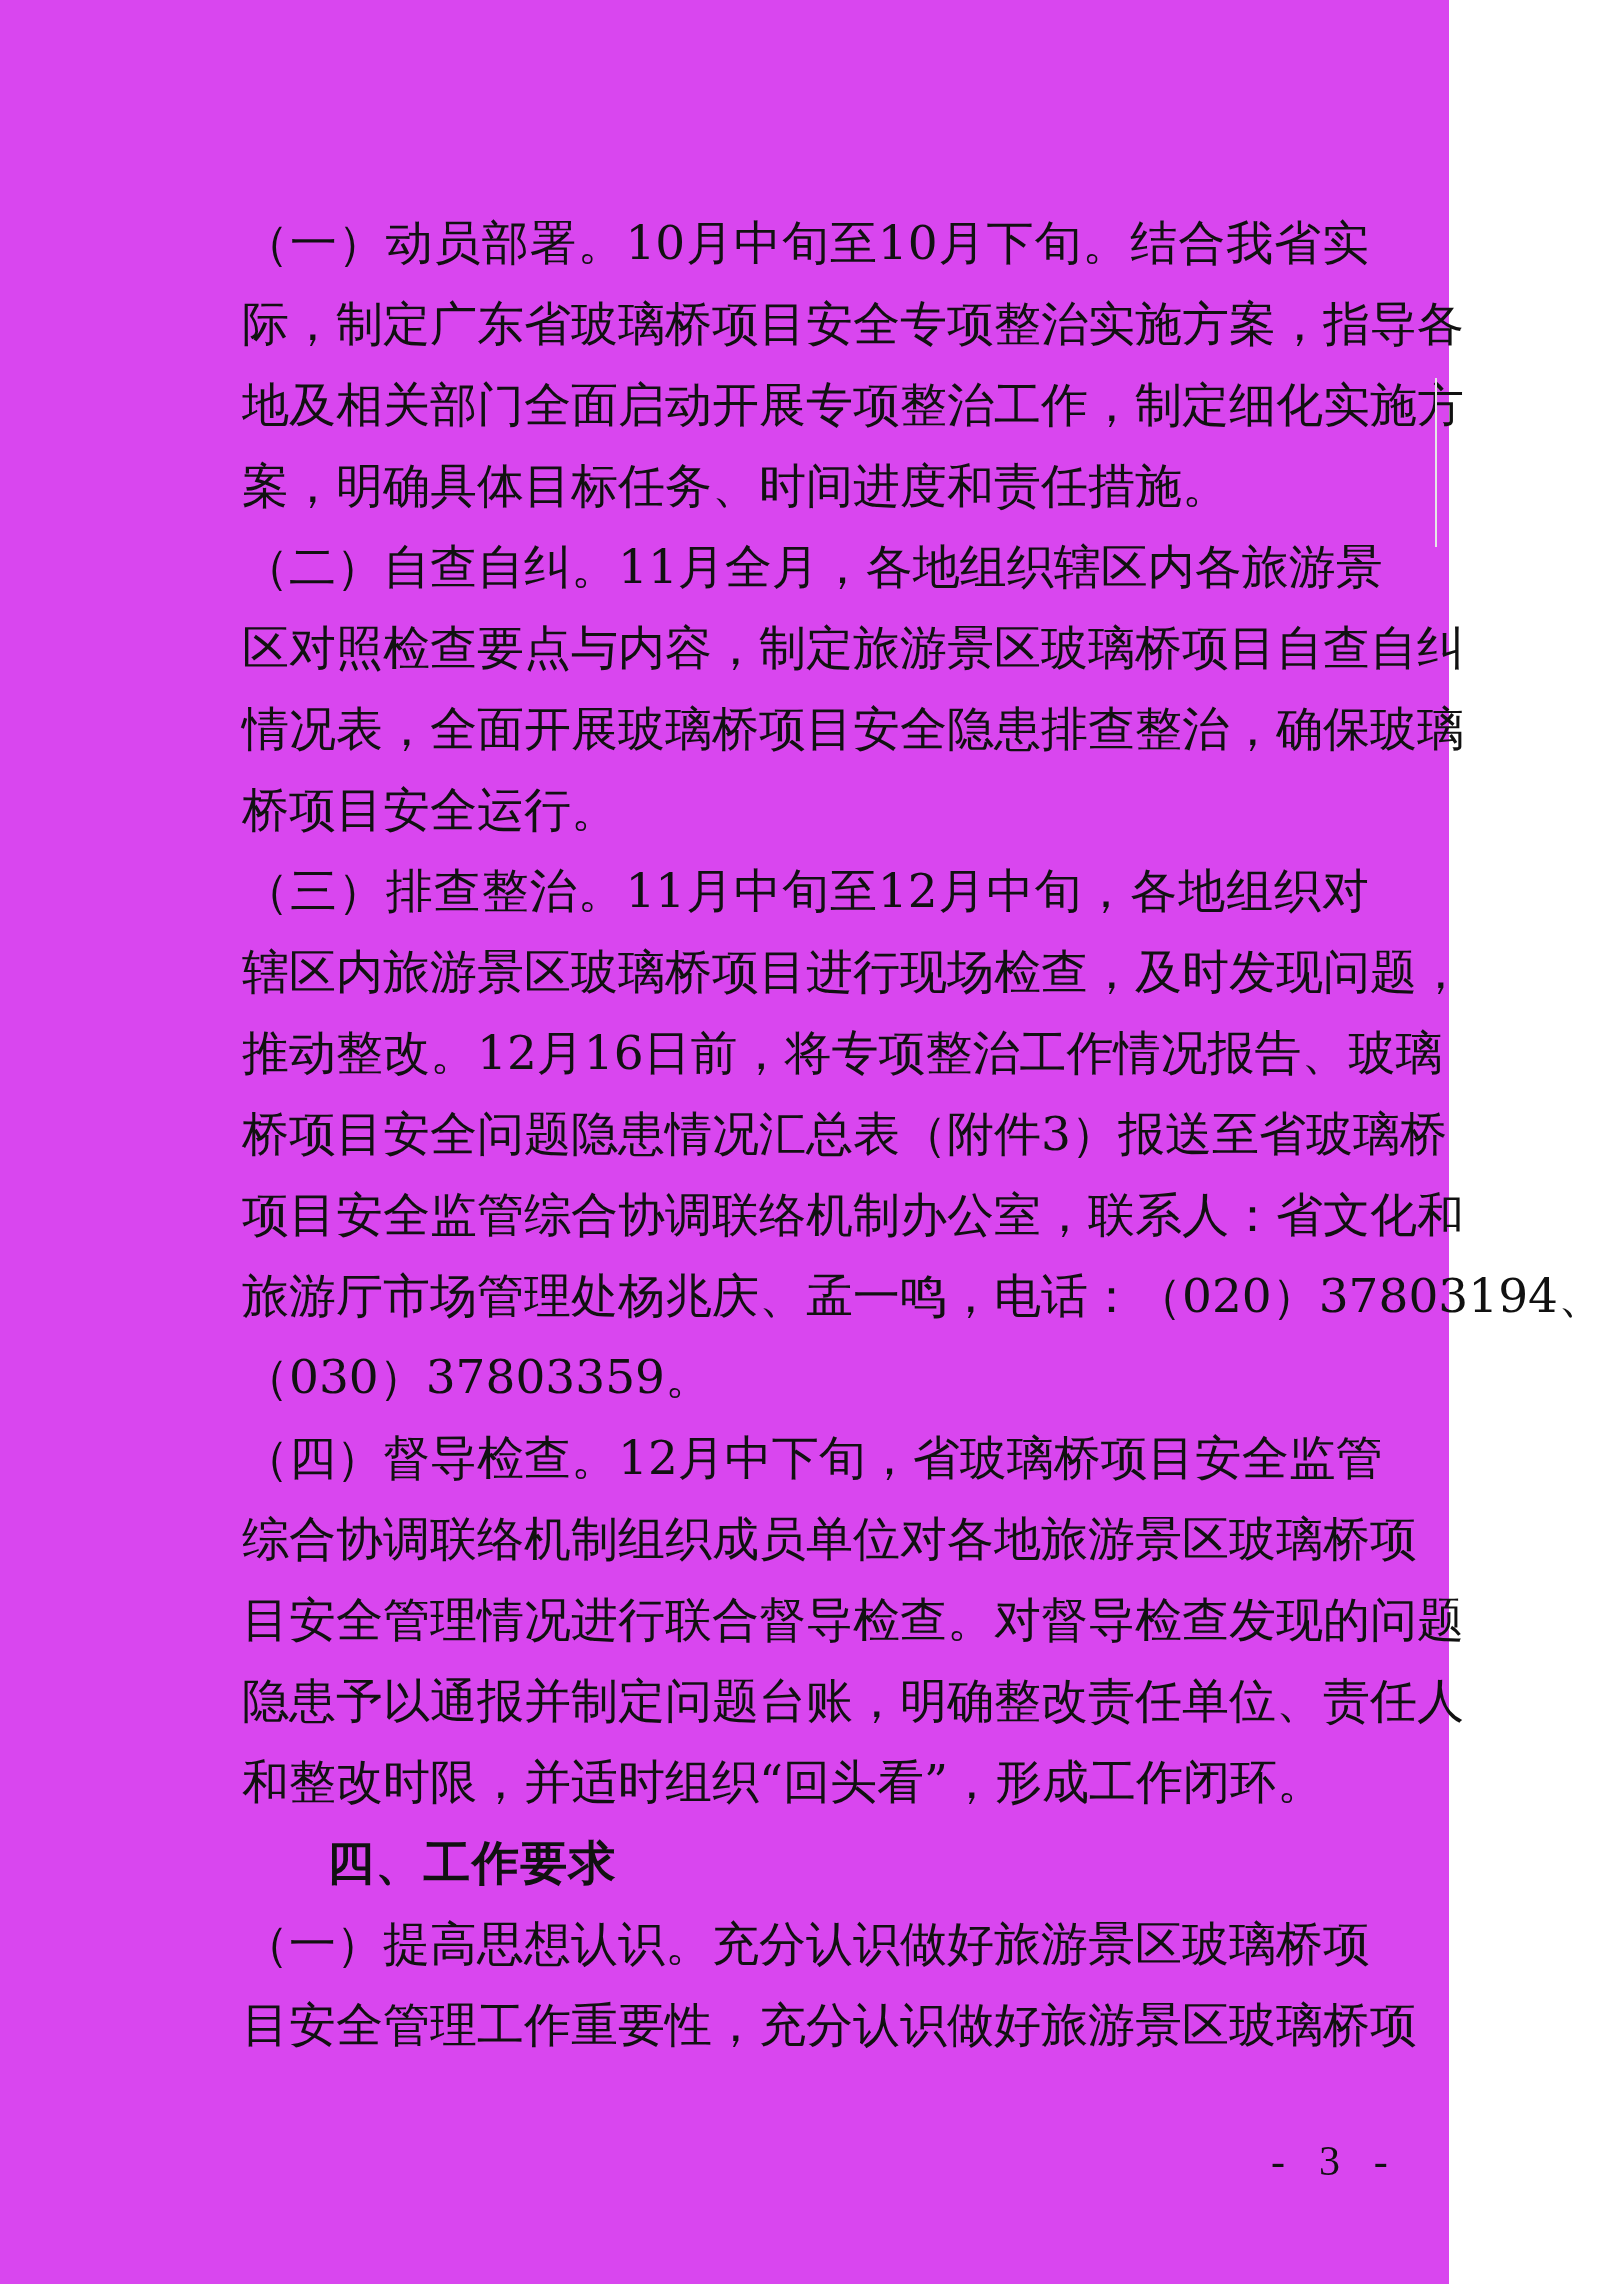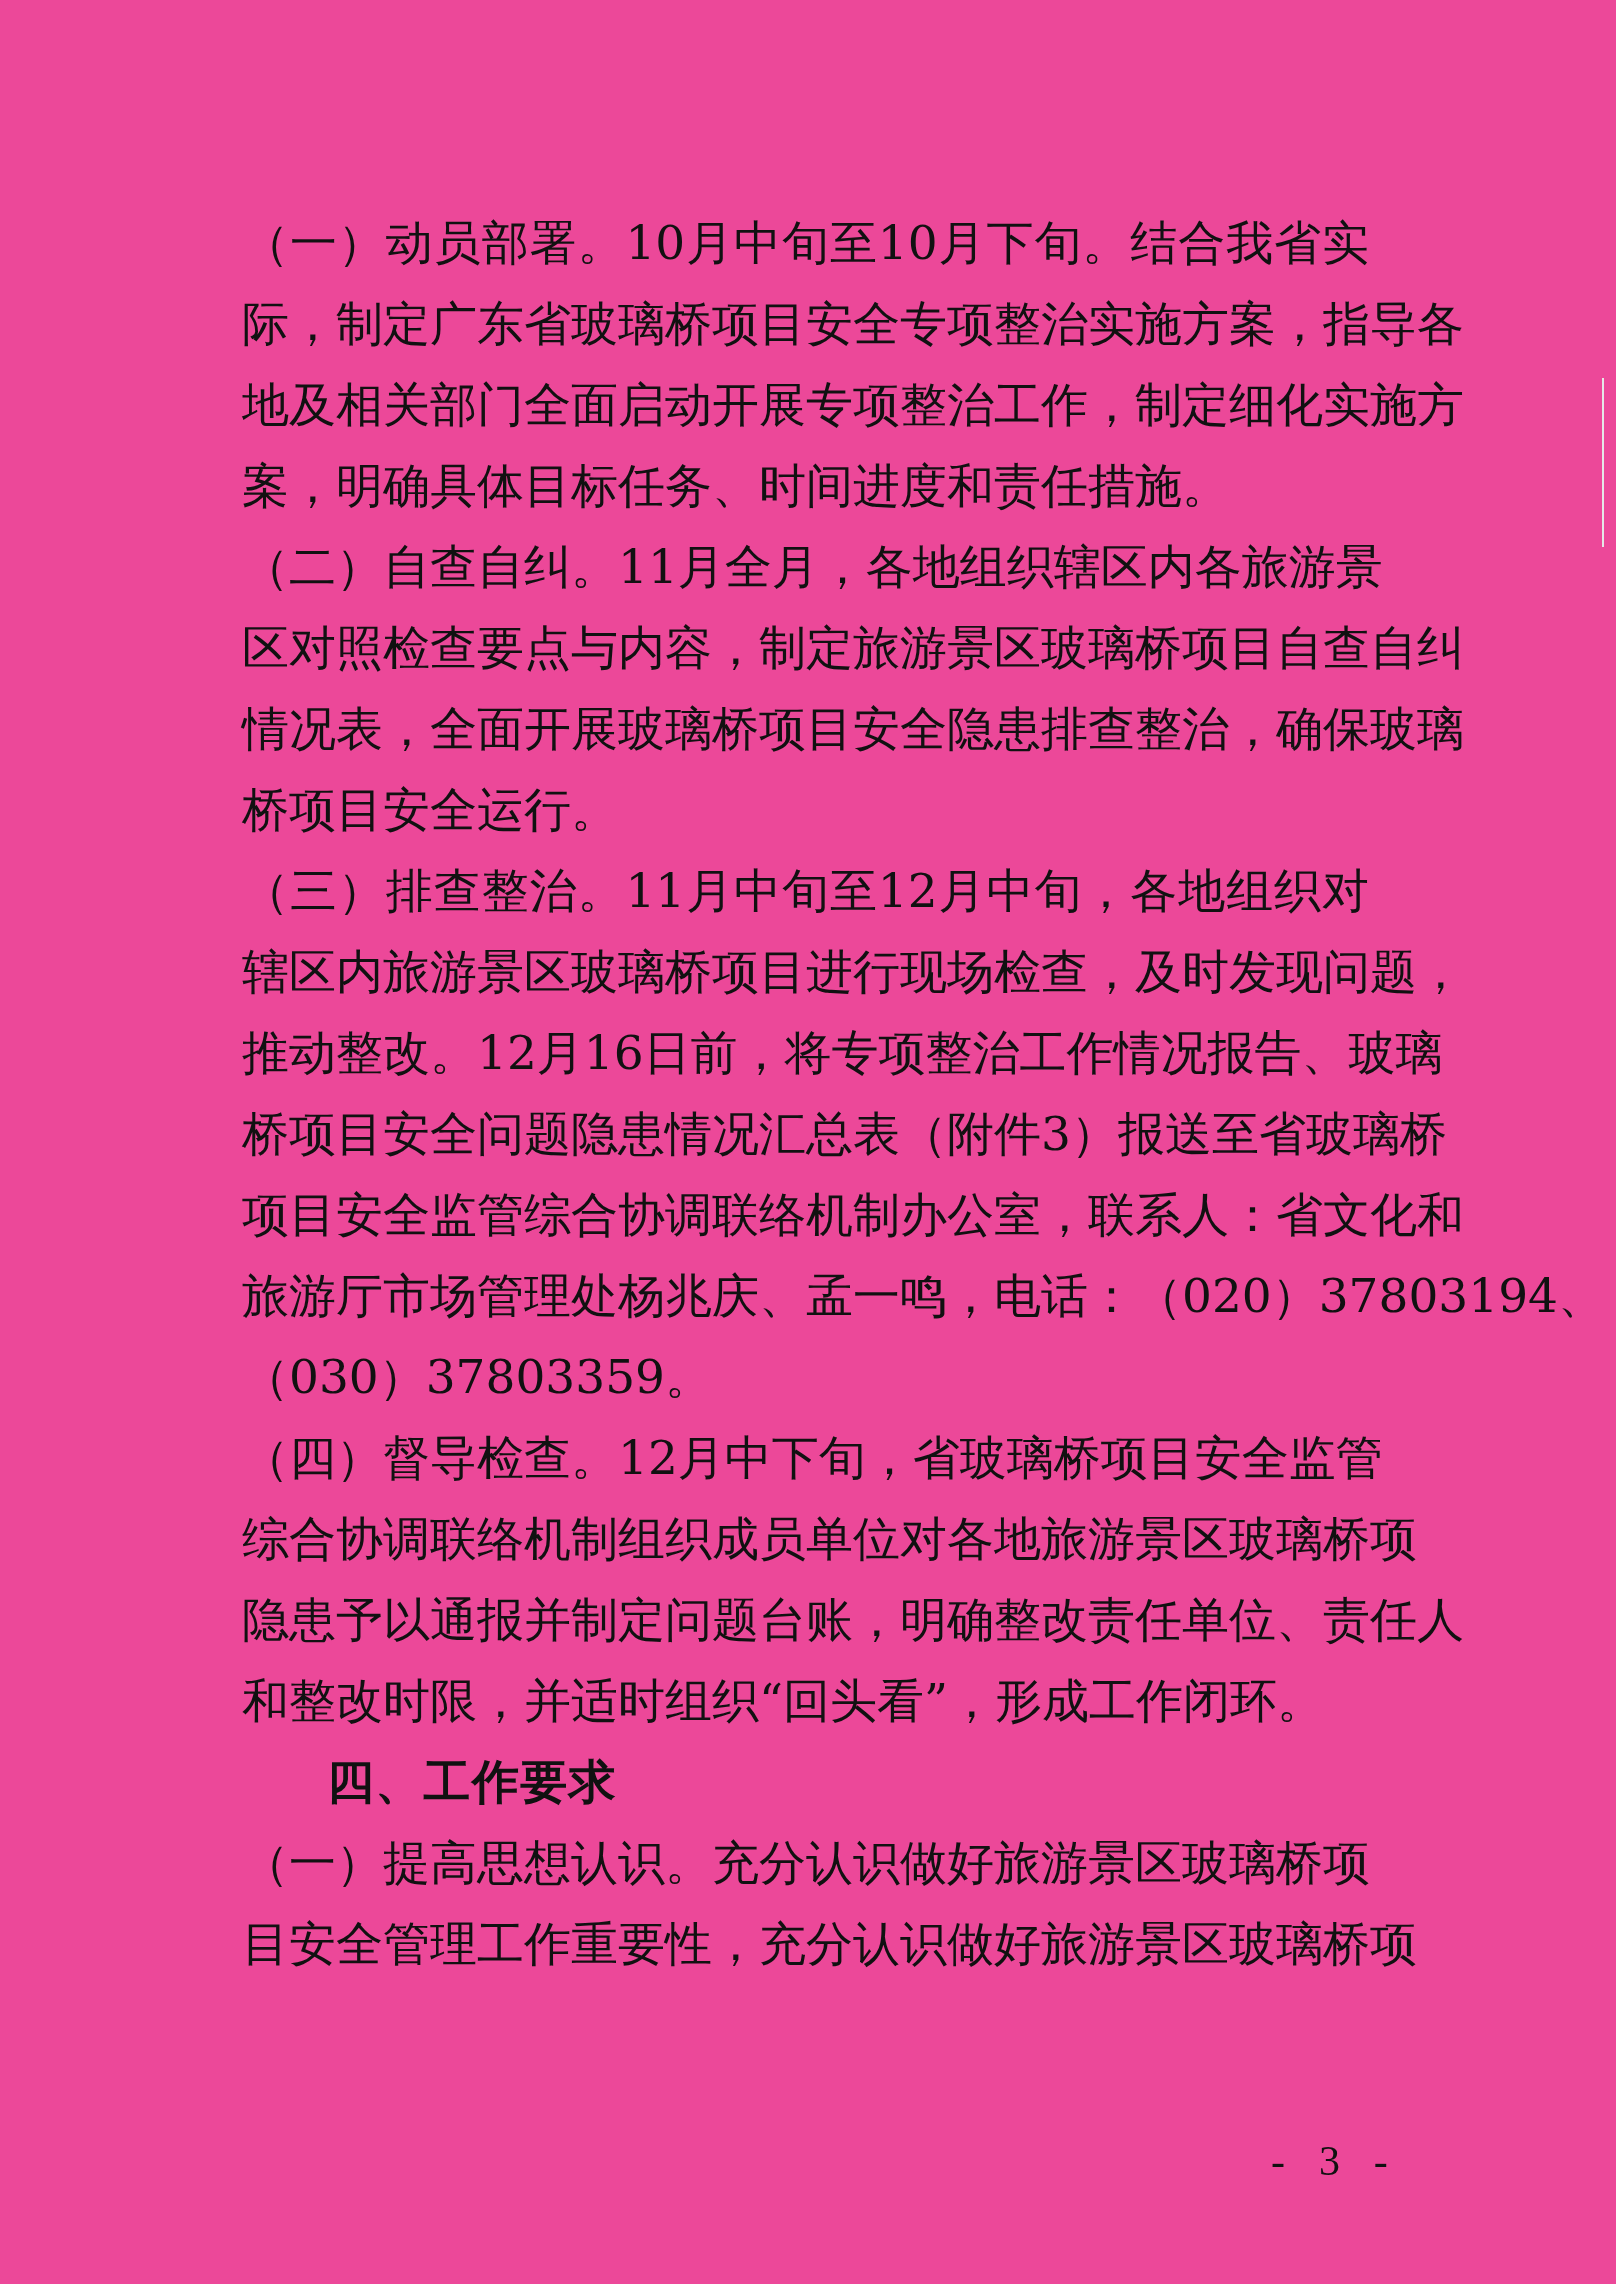--- a/index.html
+++ b/index.html
@@ -11,23 +11,23 @@
       width: 1616px;
       height: 2284px;
       position: relative;
       overflow: hidden;
       font-family: "DejaVu Serif", "Liberation Serif", serif;
       color: #111111;
     }
     .page {
       position: absolute;
       left: 0; top: 0;
-      width: 1616px;
+      width: 1449px;
       height: 2284px;
-      background: #ec4899;
+      background: #d946ef;
     }
     .body-text {
       position: absolute;
       left: 242px;
       top: 202px;
       width: 1127px;
     }
     .line {
       height: 81px;
       line-height: 81px;
@@ -91,20 +91,21 @@
       <div class="line">推动整改。12月16日前，将专项整治工作情况报告、玻璃</div>
       <div class="line">桥项目安全问题隐患情况汇总表（附件3）报送至省玻璃桥</div>
       <div class="line">项目安全监管综合协调联络机制办公室，联系人：省文化和</div>
       <div class="line">旅游厅市场管理处杨兆庆、孟一鸣，电话：（020）37803194、</div>
       <div class="line last">（030）37803359。</div>
     </div>
 
     <div>
       <div class="line">（四）督导检查。12月中下旬，省玻璃桥项目安全监管</div>
       <div class="line">综合协调联络机制组织成员单位对各地旅游景区玻璃桥项</div>
+      <div class="line">目安全管理情况进行联合督导检查。对督导检查发现的问题</div>
       <div class="line">隐患予以通报并制定问题台账，明确整改责任单位、责任人</div>
       <div class="line last">和整改时限，并适时组织“回头看”，形成工作闭环。</div>
     </div>
 
     <div class="line heading">四、工作要求</div>
 
     <div>
       <div class="line">（一）提高思想认识。充分认识做好旅游景区玻璃桥项</div>
       <div class="line">目安全管理工作重要性，充分认识做好旅游景区玻璃桥项</div>
     </div>

